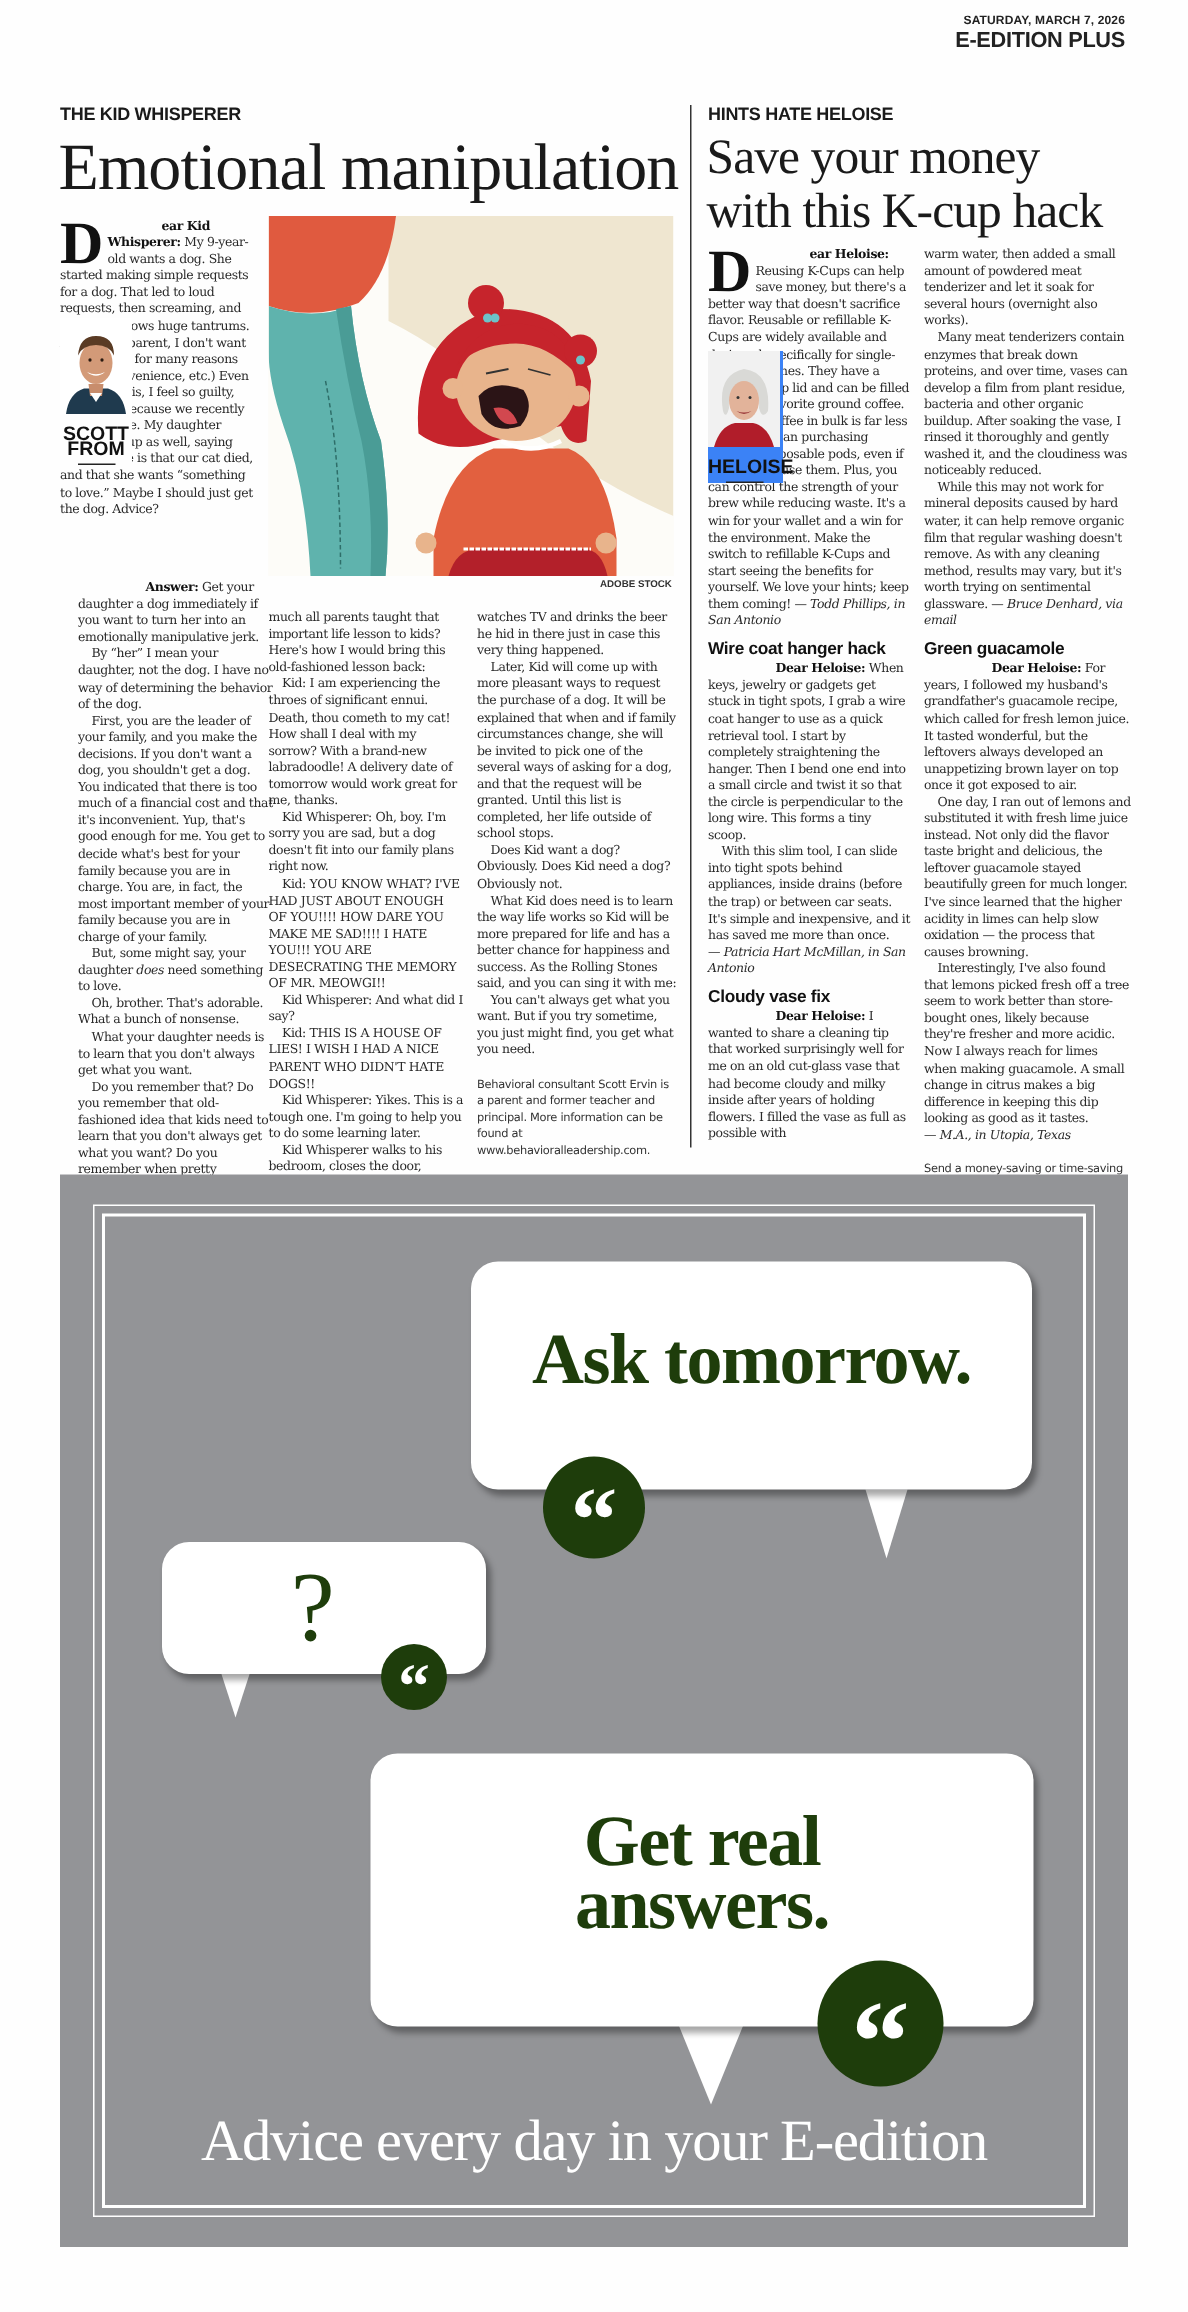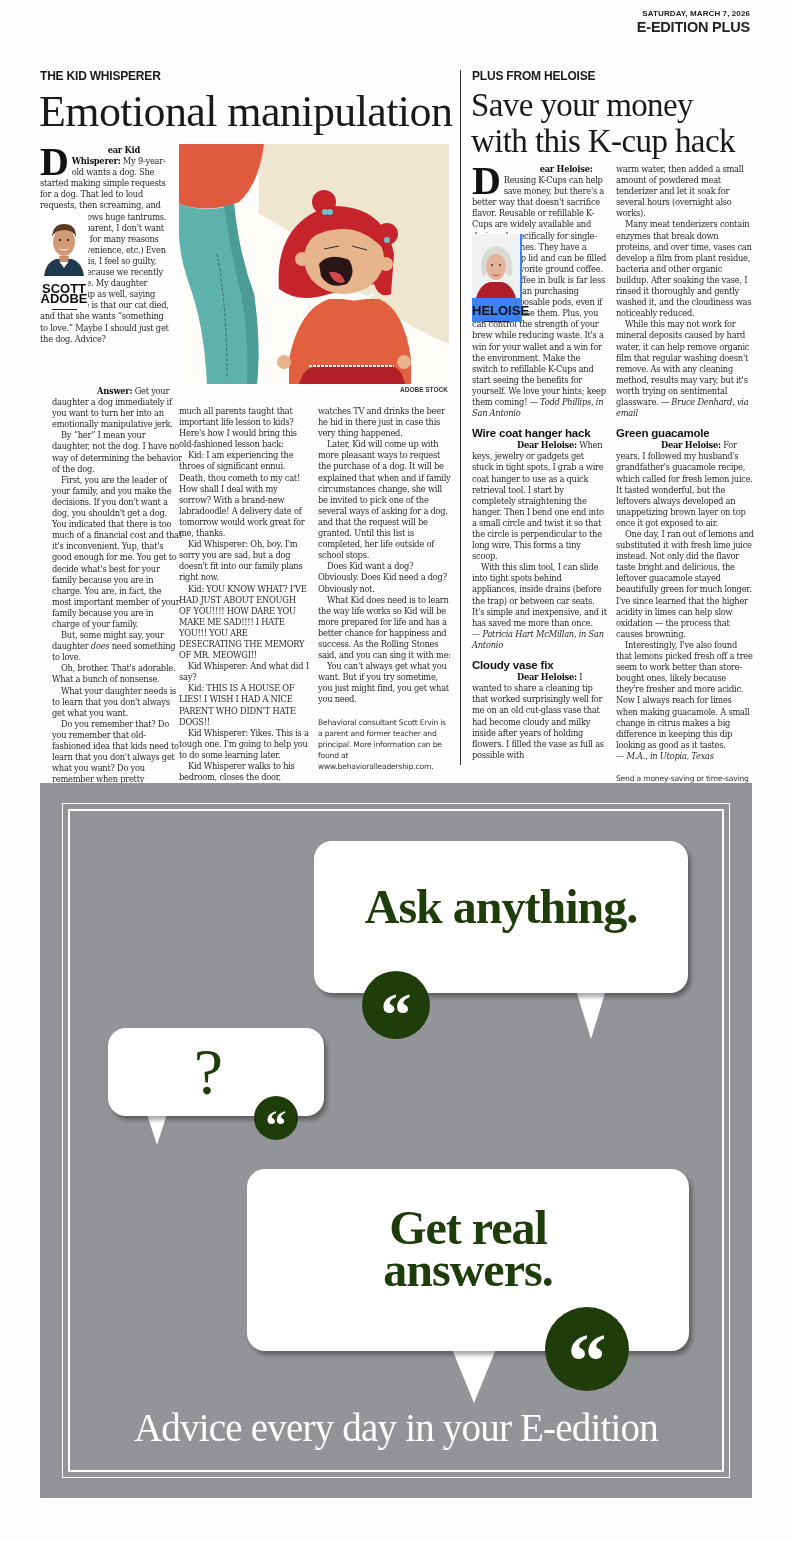--- a/index.html
+++ b/index.html
@@ -64,21 +64,21 @@
     <rect width="48" height="64" fill="#fff"></rect>
     <path d="M4 64 Q6 50 16 47 L32 47 Q42 50 44 64 Z" fill="#1f3a4e"></path>
     <path d="M19 44 L29 44 L28 52 L20 52 Z" fill="#c88d6c"></path>
     <path d="M20 50 L24 56 L28 50 Z" fill="#fff"></path>
     <ellipse cx="24" cy="30" rx="11" ry="14" fill="#d39a78"></ellipse>
     <path d="M12 25 Q13 12 24 12 Q36 12 36 25 Q33 18 24 18 Q15 18 12 25 Z" fill="#5a3b24"></path>
     <path d="M18 36 Q24 41 30 36 Q24 39 18 36 Z" fill="#fff"></path>
     <circle cx="20" cy="28" r="1.1" fill="#2a1a10"></circle>
       <circle cx="28" cy="28" r="1.1" fill="#2a1a10"></circle>
   </svg>
-  <div class="pname"><span>SCOTT</span><br><span>ADOBE</span></div>
+  <div class="pname"><span>SCOTT</span><br><span>FROM</span></div>
   <div class="rule"></div>
 </div>
 
 <div class="col" style="left:40px;top:386px;width:131px;margin-left:12px;">
   <p><b>Answer:</b><span> Get your daughter a dog immediately if you want to turn her into an emotionally manipulative jerk.</span></p>
   <p>By “her” I mean your daughter, not the dog. I have no way of determining the behavior of the dog.</p>
   <p>First, you are the leader of your family, and you make the decisions. If you don't want a dog, you shouldn't get a dog. You indicated that there is too much of a financial cost and that it's inconvenient. Yup, that's good enough for me. You get to decide what's best for your family because you are in charge. You are, in fact, the most important member of your family because you are in charge of your family.</p>
   <p><span>But, some might say, your daughter </span><i>does</i><span> need something to love.</span></p>
   <p>Oh, brother. That's adorable. What a bunch of nonsense.</p>
   <p>What your daughter needs is to learn that you don't always get what you want.</p>
@@ -133,21 +133,21 @@
   <p class="noindent">watches TV and drinks the beer he hid in there just in case this very thing happened.</p>
   <p>Later, Kid will come up with more pleasant ways to request the purchase of a dog. It will be explained that when and if family circumstances change, she will be invited to pick one of the several ways of asking for a dog, and that the request will be granted. Until this list is completed, her life outside of school stops.</p>
   <p>Does Kid want a dog? Obviously. Does Kid need a dog? Obviously not.</p>
   <p>What Kid does need is to learn the way life works so Kid will be more prepared for life and has a better chance for happiness and success. As the Rolling Stones said, and you can sing it with me:</p>
   <p>You can't always get what you want. But if you try sometime, you just might find, you get what you need.</p>
   <div class="tagline" style="margin-top:11px;">Behavioral consultant Scott Ervin is a parent and former teacher and principal. More information can be found at www.behavioralleadership.com.</div>
 </div>
 
 <div class="divider-v"></div>
 
-<div class="kicker" style="position:absolute;left:472px;top:69px;">PLUS FROM HELOISE</div>
+<div class="kicker" style="position:absolute;left:472px;top:69px;">HINTS HATE HELOISE</div>
 <div class="headline" style="position:absolute;left:471px;top:87px;font-size:33px;line-height:36px;white-space:nowrap;">
   <div>Save your money</div>
   <div>with this K-cup hack</div>
 </div>
 
 <div class="col" style="left:472px;top:164px;width:135px;">
   <span class="dropcap">D</span>
   <p class="noindent"><b>ear Heloise:</b><span> Reusing K-Cups can help save money, but there's a better way that doesn't sacrifice flavor. Reusable or refillable K-Cups are widely available and designed specifically for single-serve machines. They have a small pop-top lid and can be filled with your favorite ground coffee.</span></p>
   <p><span>Buying coffee in bulk is far less expensive than purchasing prefilled disposable pods, even if you try to reuse them. Plus, you can control the strength of your brew while reducing waste. It's a win for your wallet and a win for the environment. Make the switch to refillable K-Cups and start seeing the benefits for yourself. We love your hints; keep them coming! — </span><i>Todd Phillips, in San Antonio</i></p>
   <div class="sub">Wire coat hanger hack</div>
@@ -183,21 +183,21 @@
   <p class="noindent"><i>— M.A., in Utopia, Texas</i></p>
   <div class="tagline" style="margin-top:11px;">Send a money-saving or time-saving hint to Heloise@Heloise.com.</div>
 </div>
 
 <div class="promo">
   <div class="frame-outer"></div>
   <div class="frame-inner"></div>
 
   <div class="tail" style="left:537px;top:210px;border-left:14px solid transparent;border-right:14px solid transparent;border-top:46px solid #fff;"></div>
   <div class="bubble" style="left:274px;top:58px;width:374px;height:152px;"></div>
-  <div class="bubble-text" style="left:274px;top:98px;width:374px;font-size:48px;line-height:52px;">Ask anything.</div>
+  <div class="bubble-text" style="left:274px;top:98px;width:374px;font-size:48px;line-height:52px;">Ask tomorrow.</div>
   <div class="quote-circle" style="left:322px;top:188px;width:68px;height:68px;font-size:62px;line-height:86px;">“</div>
 
   <div class="tail" style="left:106px;top:328px;border-left:11px solid transparent;border-right:11px solid transparent;border-top:34px solid #fff;"></div>
   <div class="bubble" style="left:68px;top:245px;width:216px;height:88px;"></div>
   <div class="bubble-text" style="left:128px;top:250px;width:80px;font-size:66px;line-height:78px;font-weight:normal;">?</div>
   <div class="quote-circle" style="left:214px;top:313px;width:44px;height:44px;font-size:42px;line-height:58px;">“</div>
 
   <div class="tail" style="left:412px;top:566px;border-left:22px solid transparent;border-right:22px solid transparent;border-top:54px solid #fff;"></div>
 
   <div class="bubble" style="left:207px;top:386px;width:442px;height:182px;"></div>

